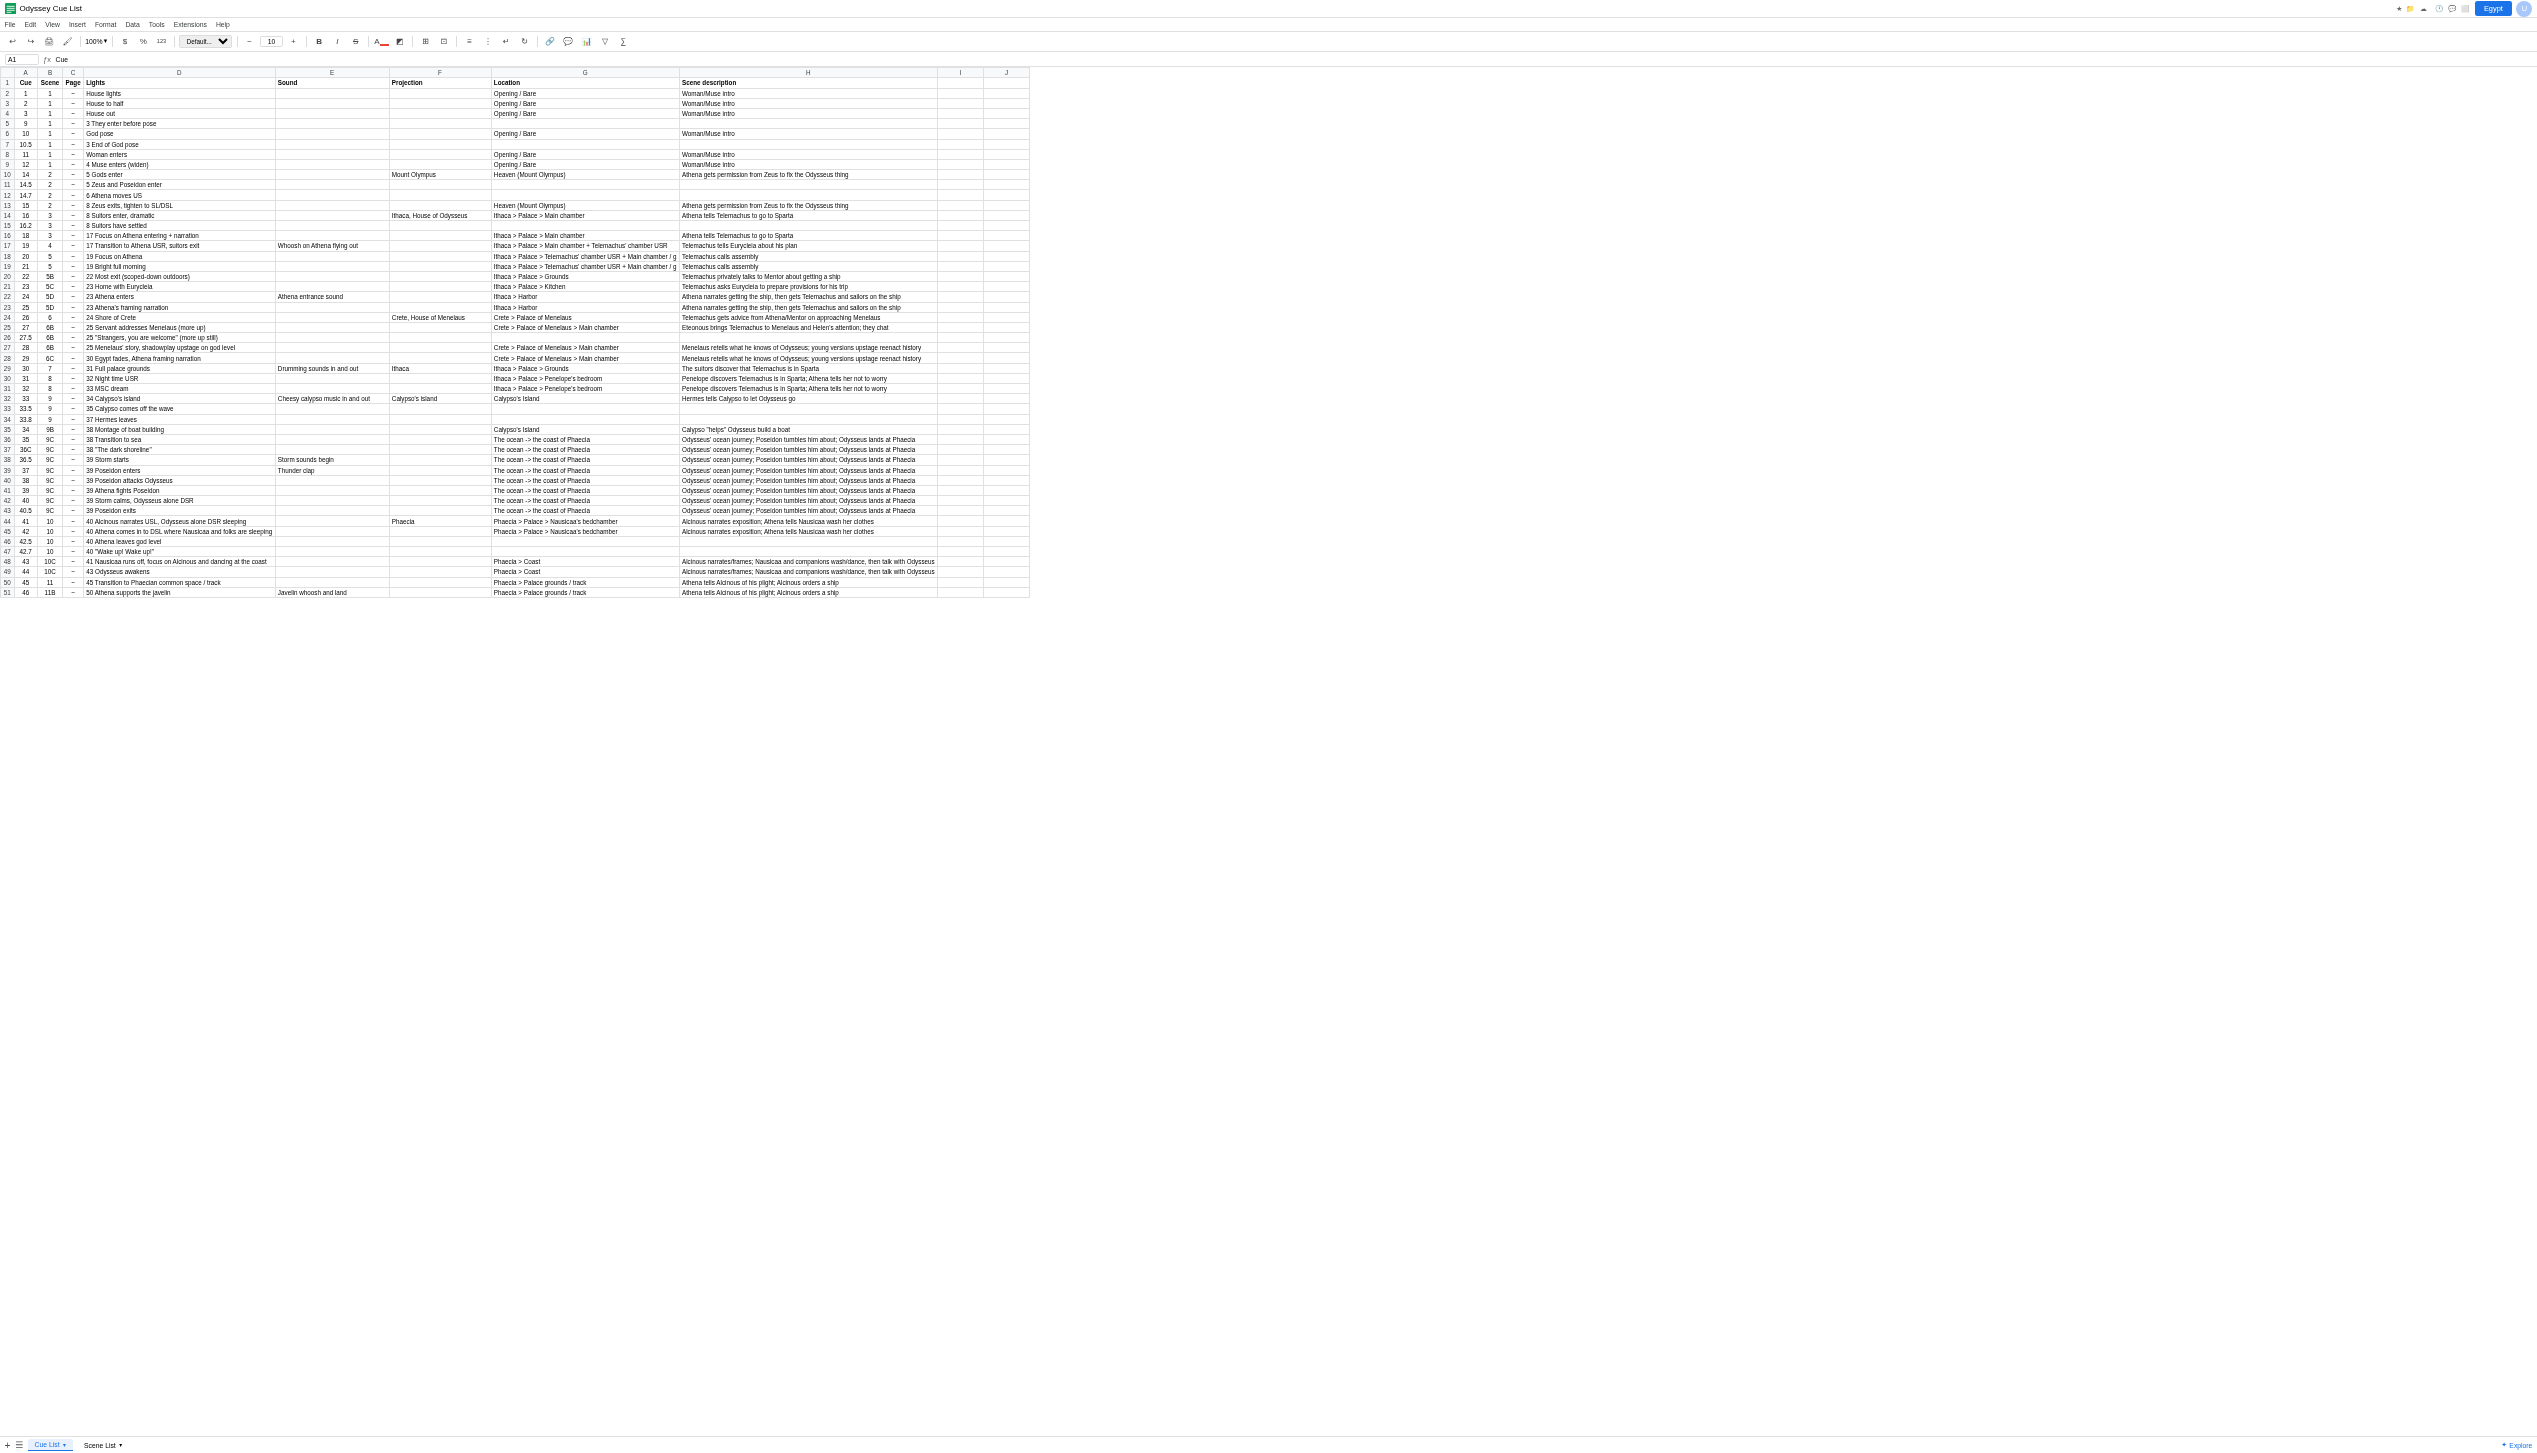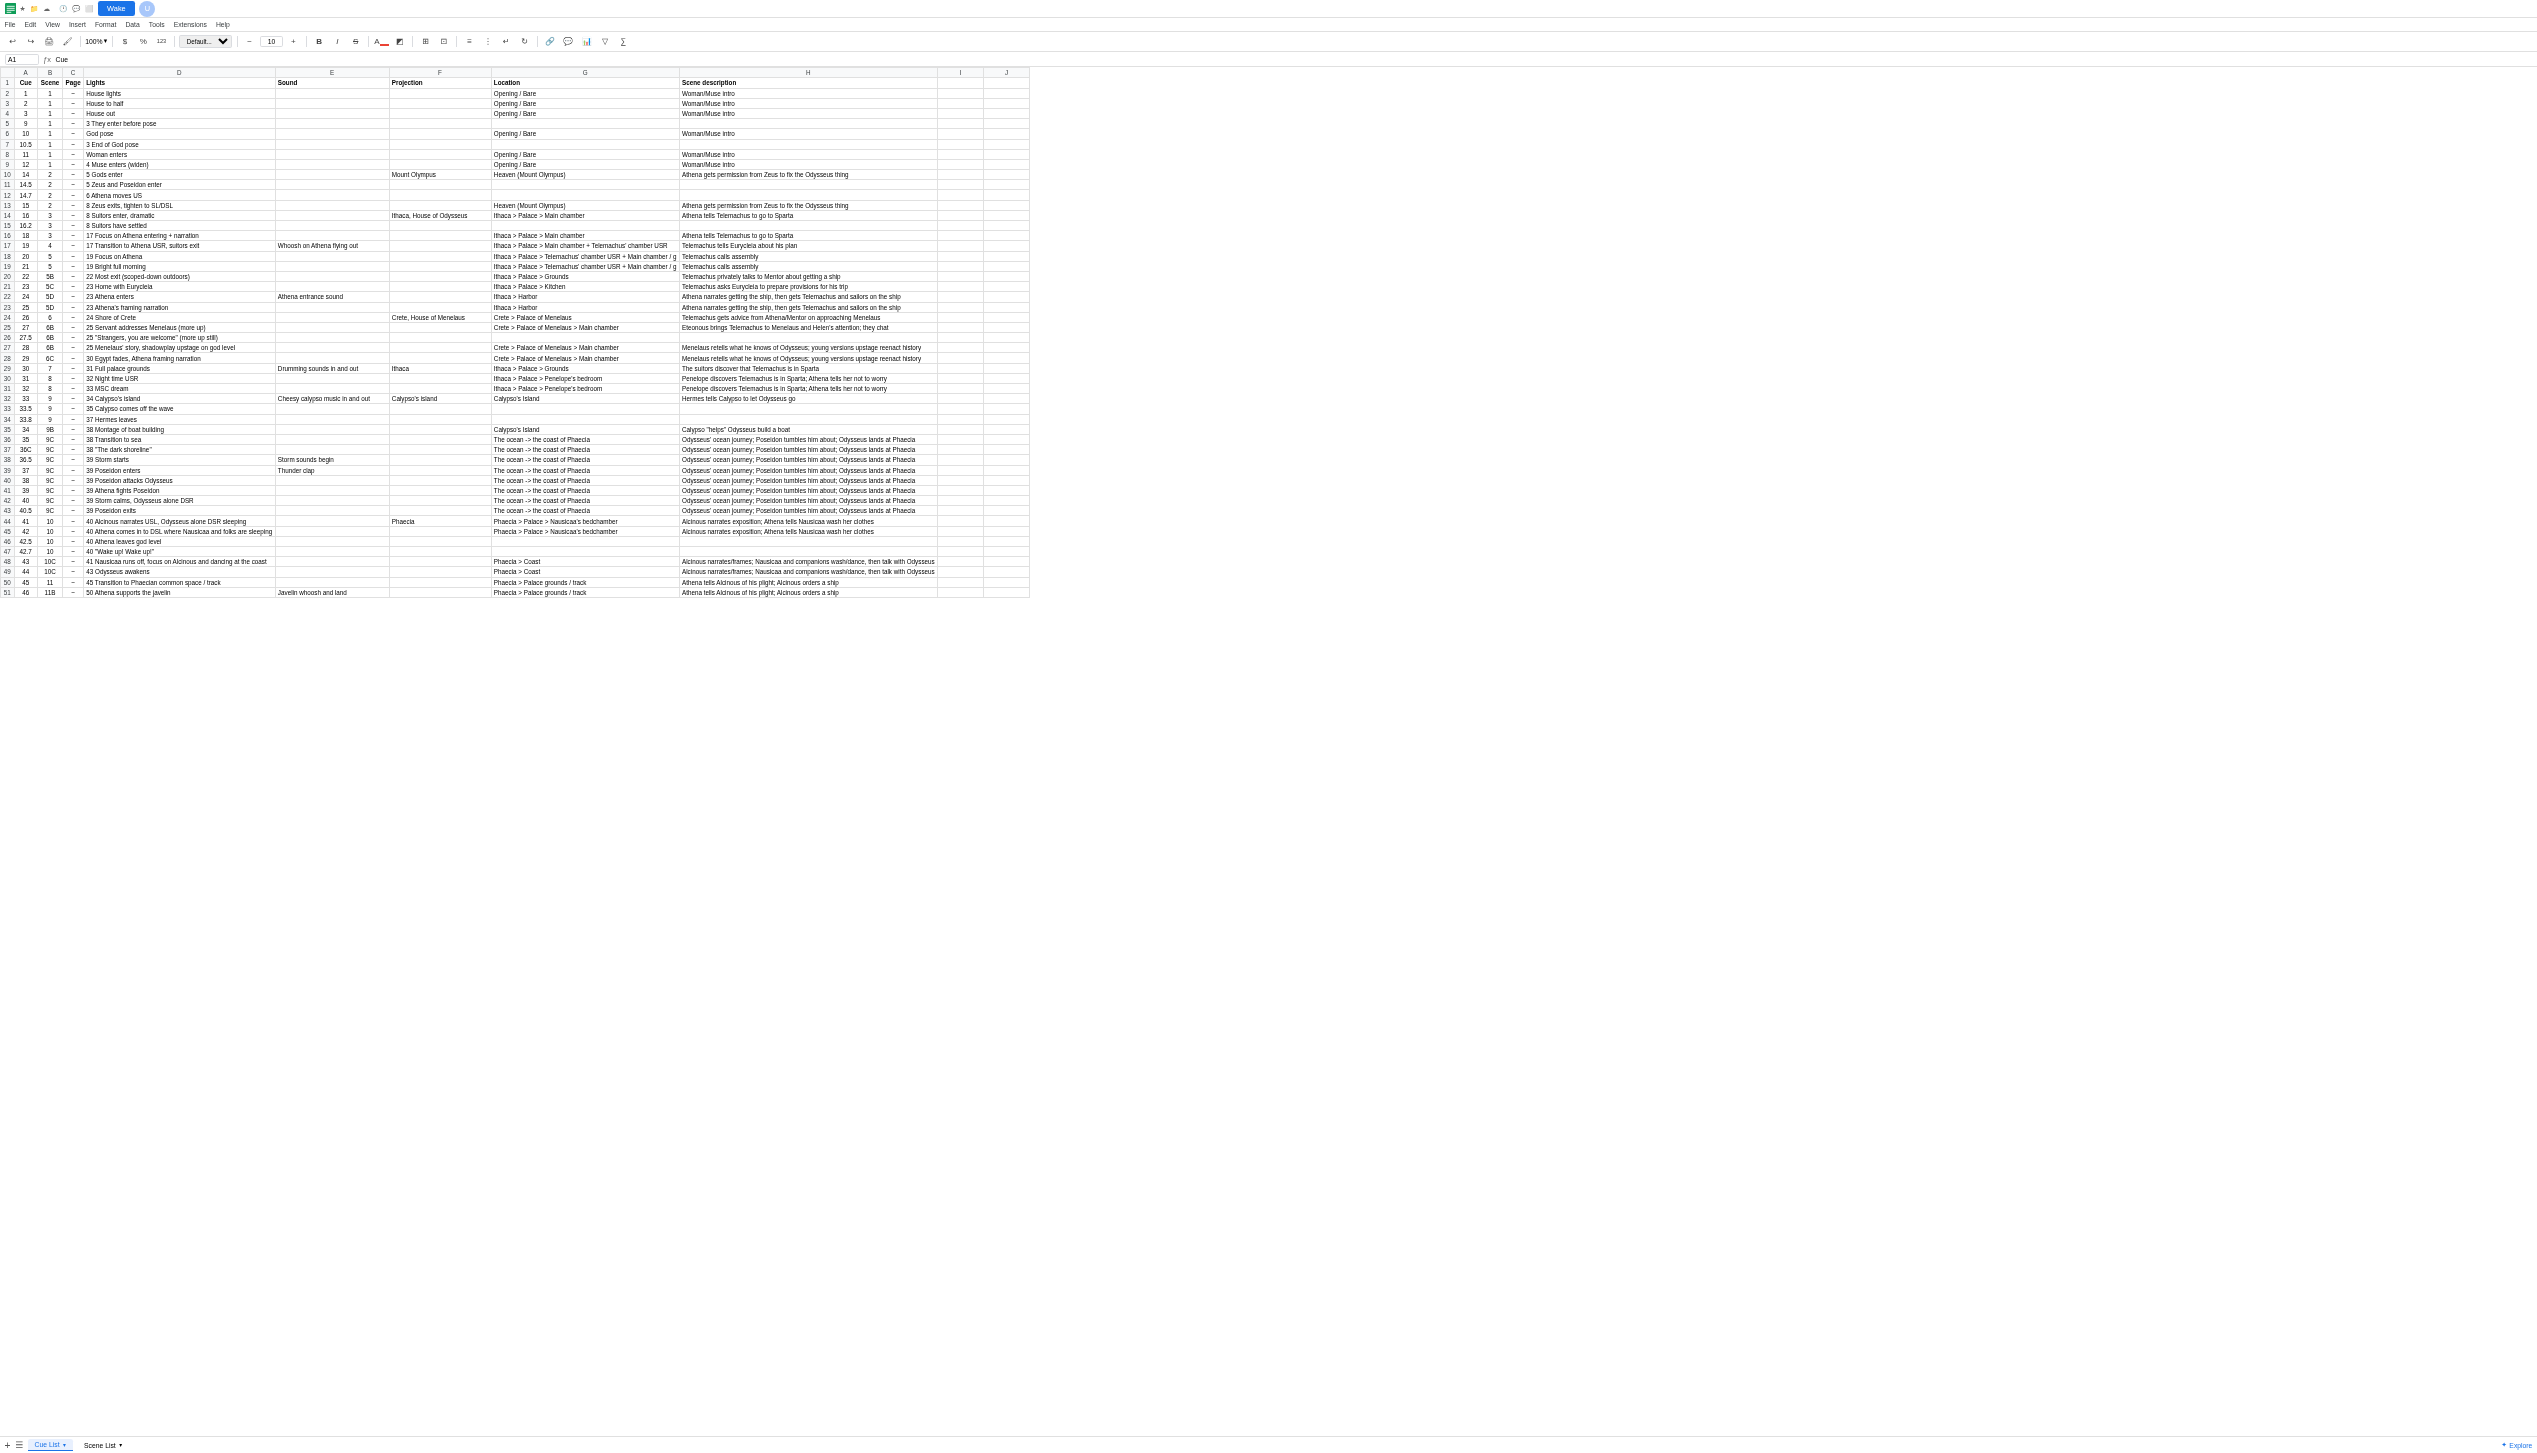--- a/index.html
+++ b/index.html
@@ -88,27 +88,28 @@
 <body>
 
 <div id="title-bar">
   <svg width="11.4" height="11.4" viewBox="0 0 20 20" style="margin-right:3.4px">
     <rect width="20" height="20" rx="2" fill="#0f9d58"></rect>
     <rect x="3" y="5" width="14" height="1.5" fill="white"></rect>
     <rect x="3" y="8.5" width="14" height="1.5" fill="white"></rect>
     <rect x="3" y="12" width="14" height="1.5" fill="white"></rect>
     <rect x="3" y="15.5" width="8" height="1.5" fill="white"></rect>
   </svg>
+  <span style="font-size:8px; font-weight:500; flex:1">Odyssey Cue List</span>
   <span style="margin-right:4.6px; color:#666; cursor:pointer">★</span>
   <span style="margin-right:4.6px; color:#666; cursor:pointer">📁</span>
   <span style="margin-right:9px; color:#666; cursor:pointer">☁</span>
   <span style="margin-right:4.6px; color:#666; cursor:pointer">🕐</span>
   <span style="margin-right:4.6px; color:#666; cursor:pointer">💬</span>
   <span style="margin-right:4.6px; color:#666; cursor:pointer">⬜</span>
-  <button style="background:#1a73e8;color:#fff;border:none;border-radius:2.3px;padding:2.8px 9px;font-size:7.4px;cursor:pointer;margin-right:4.6px">Wake</button>
+  <button style="background:#1a73e8;color:#fff;border:none;border-radius:2.3px;padding:2.8px 9px;font-size:7.4px;cursor:pointer;margin-right:4.6px">Egypt</button>
   <div style="width:16px;height:16px;border-radius:50%;background:#a8c7fa;display:flex;align-items:center;justify-content:center;font-size:7.4px;color:#fff">U</div>
 </div>
 
 <div id="menu-bar">
   <span>File</span>
   <span>Edit</span>
   <span>View</span>
   <span>Insert</span>
   <span>Format</span>
   <span>Data</span>

